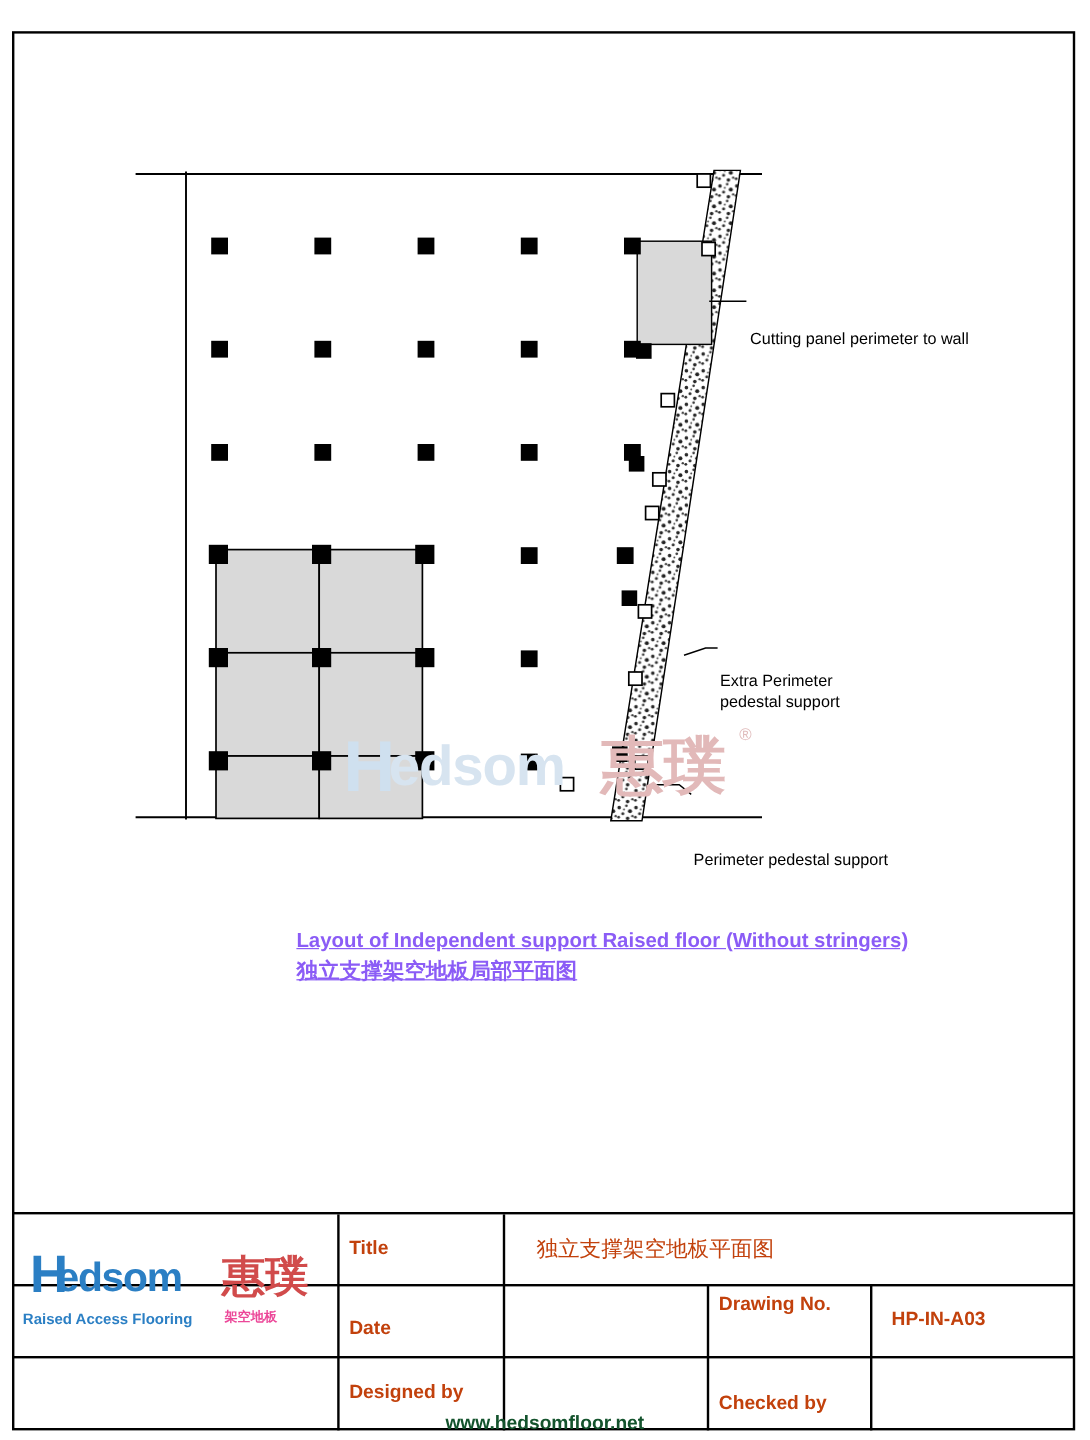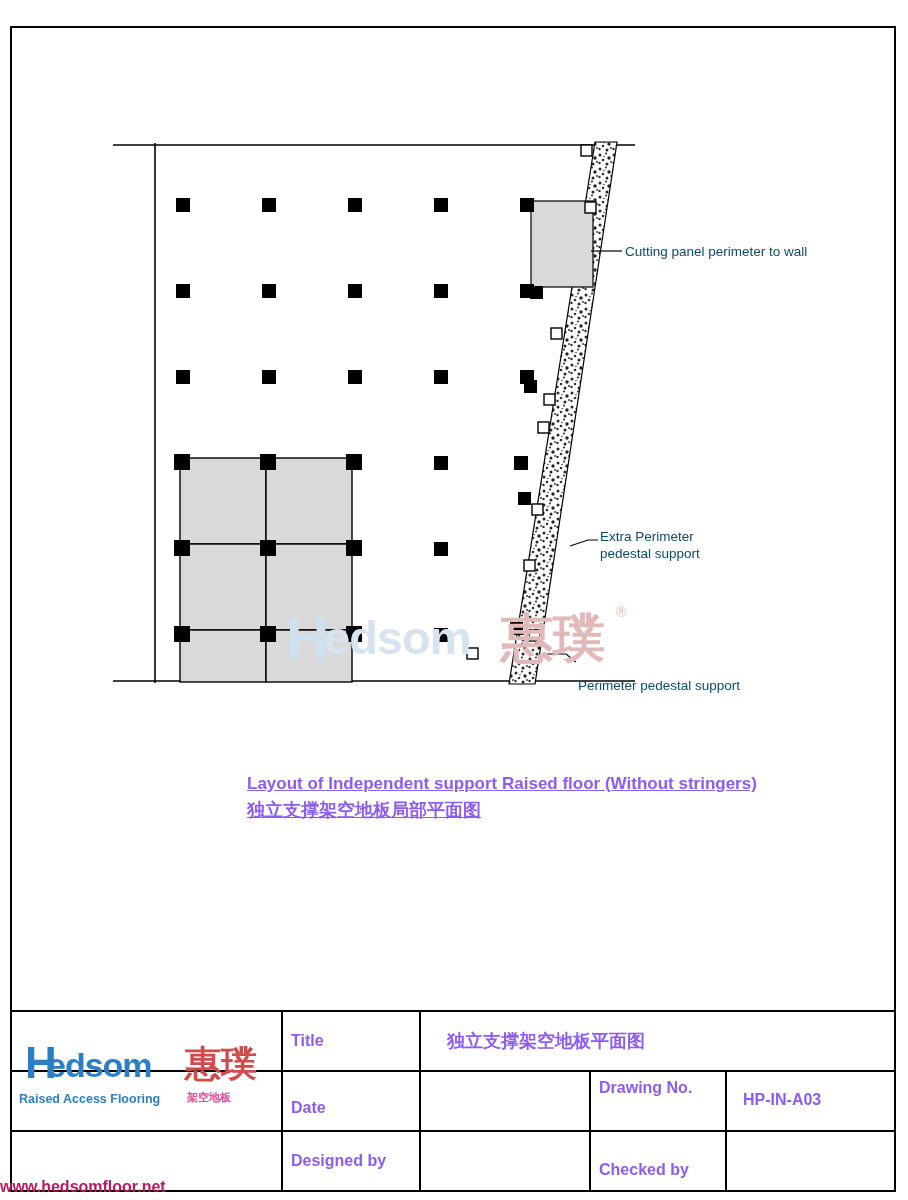--- a/index.html
+++ b/index.html
@@ -81,24 +81,25 @@
   .wm-reg {
     position: absolute;
     left: 330px; top: 2px;
     font-size: 14px;
     color: #e0bcbc;
   }
   
   .callout {
     position: absolute;
     font-size: 13.5px;
-    color: #0c4a6e;
+    color: #000000;
     font-family: "Liberation Sans", sans-serif;
     white-space: nowrap;
     line-height: 1.25;
+    margin-top: 31px;
   }
   #callout-cutting { left: 615px; top: 218px; }
   #callout-extra   { left: 590px; top: 503px; }
   #callout-perim   { left: 568px; top: 652px; }
   
   #caption {
     position: absolute;
     left: 237px;
     top: 746px;
     width: 600px;
@@ -132,25 +133,25 @@
     width: 884px;
     height: 180px;
   }
   .tb-cell {
     position: absolute;
     box-sizing: border-box;
     display: flex;
     align-items: center;
     font-size: 16px;
     font-weight: bold;
-    color: #8b5cf6;
+    color: #c2410c;
     padding-left: 10px;
     font-family: "Liberation Sans", sans-serif;
   }
-  .tb-cell.cn { font-family: "DejaVu Sans", sans-serif; font-weight: bold; font-size: 18px; }
+  .tb-cell.cn { font-family: "DejaVu Sans", sans-serif; font-weight: normal; font-size: 18px; }
   .tb-line-v, .tb-line-h {
     position: absolute;
     background: #000;
   }
   .tb-line-v { width: 2px; }
   .tb-line-h { height: 2px; }
   
   #tb-logo {
     position: absolute;
     left: 6px;
@@ -200,24 +201,24 @@
     color: #ec4899;
     font-family: "DejaVu Sans", sans-serif;
     white-space: nowrap;
   }
   
   #footer-url {
     position: absolute;
     left: 0;
     top: 1178px;
     width: 908px;
-    text-align: left;
+    text-align: center;
     font-size: 16px;
     font-weight: bold;
-    color: #be185d;
+    color: #14532d;
     font-family: "Liberation Sans", sans-serif;
   }
 </style>
 </head>
 <body>
 
 <div id="sheet">
 
   <div class="sheet-border"></div>
 

